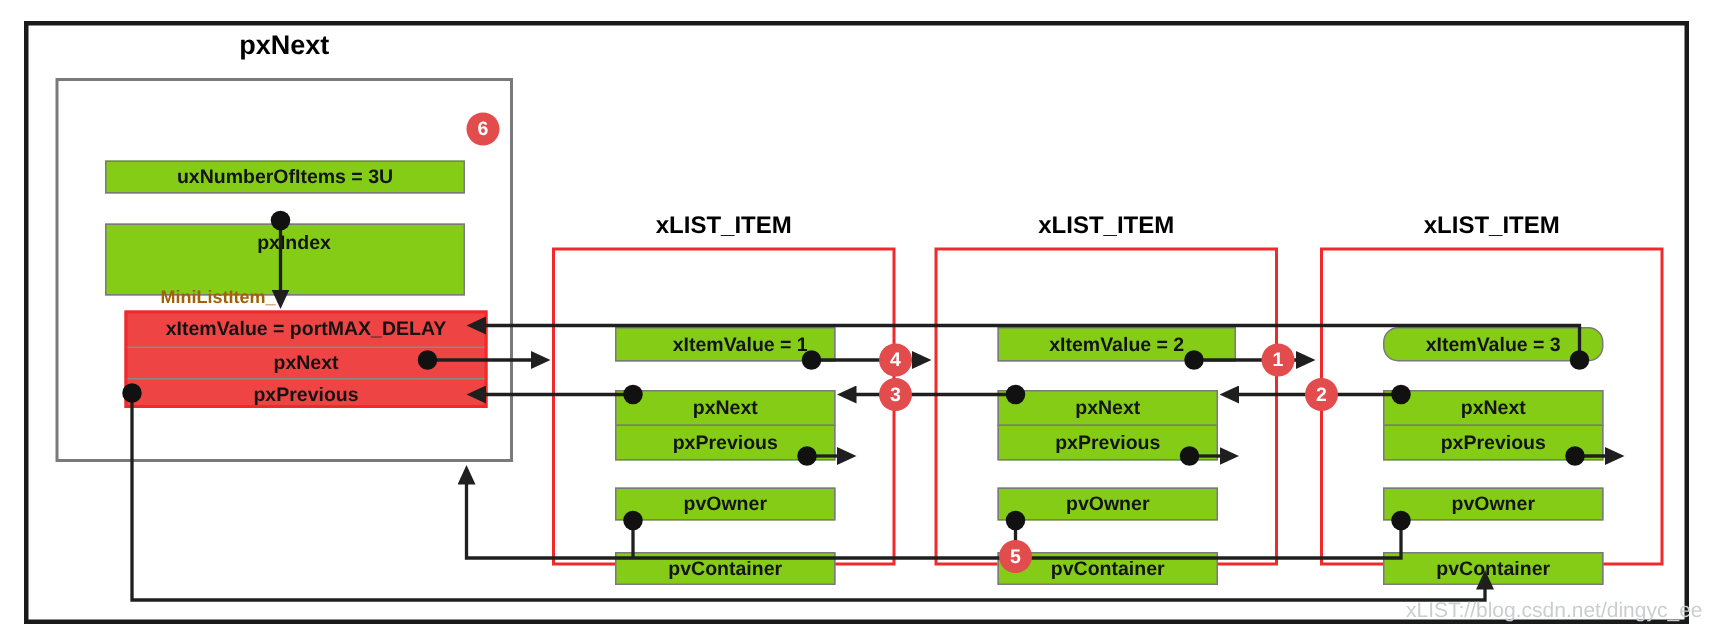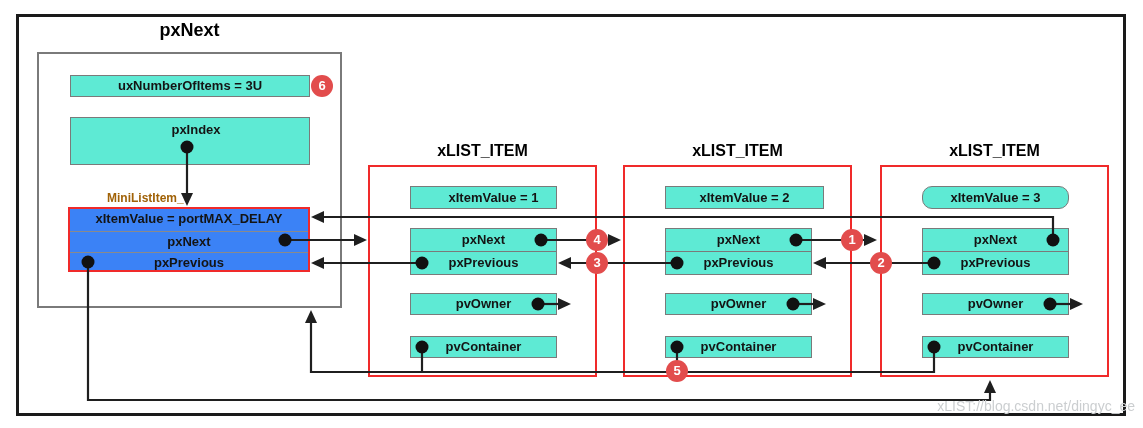--- a/index.html
+++ b/index.html
@@ -14,29 +14,30 @@
   .canvas{
     position:relative;width:1143px;height:428px;background:#ffffff;
     font-family:"Liberation Sans","DejaVu Sans",sans-serif;color:var(--text);
     overflow:hidden;
   }
   .abs{position:absolute;box-sizing:border-box;}
   .outer{border:3px solid #1a1a1a;background:transparent;}
   .graybox{border:2px solid var(--gray);background:transparent;}
   .redbox{border:2px solid var(--red);background:transparent;}
   .fieldbox{
-    border:1.5px solid var(--gray);background:#5eead4;
+    border:1.5px solid var(--gray);background:#84cc16;
     font-weight:bold;font-size:13px;text-align:center;color:var(--text);
     white-space:nowrap;
+    margin-top:32px;
   }
   .title{font-weight:bold;text-align:center;color:#000;}
   .t-xlist{font-size:18px;}
   .t-item{font-size:16px;}
   .minilabel{font-weight:bold;font-size:12px;color:#a16207;white-space:nowrap;margin-left:35px;}
-  .minibox{border:2px solid var(--red);background:#3b82f6;}
+  .minibox{border:2px solid var(--red);background:#ef4444;margin-left:15px;}
   .minirow{
     box-sizing:border-box;height:21.6px;line-height:20px;
     font-weight:bold;font-size:13px;text-align:center;white-space:nowrap;
   }
   .minirow + .minirow{border-top:1.5px solid #8a8a8a;}
   .svglayer{position:absolute;left:0;top:0;width:1143px;height:428px;pointer-events:none;}
   .cline{stroke:var(--line);stroke-width:2.2;fill:none;}
   .cdot{fill:#111;}
   .badge{
     position:absolute;width:22px;height:22px;border-radius:50%;

